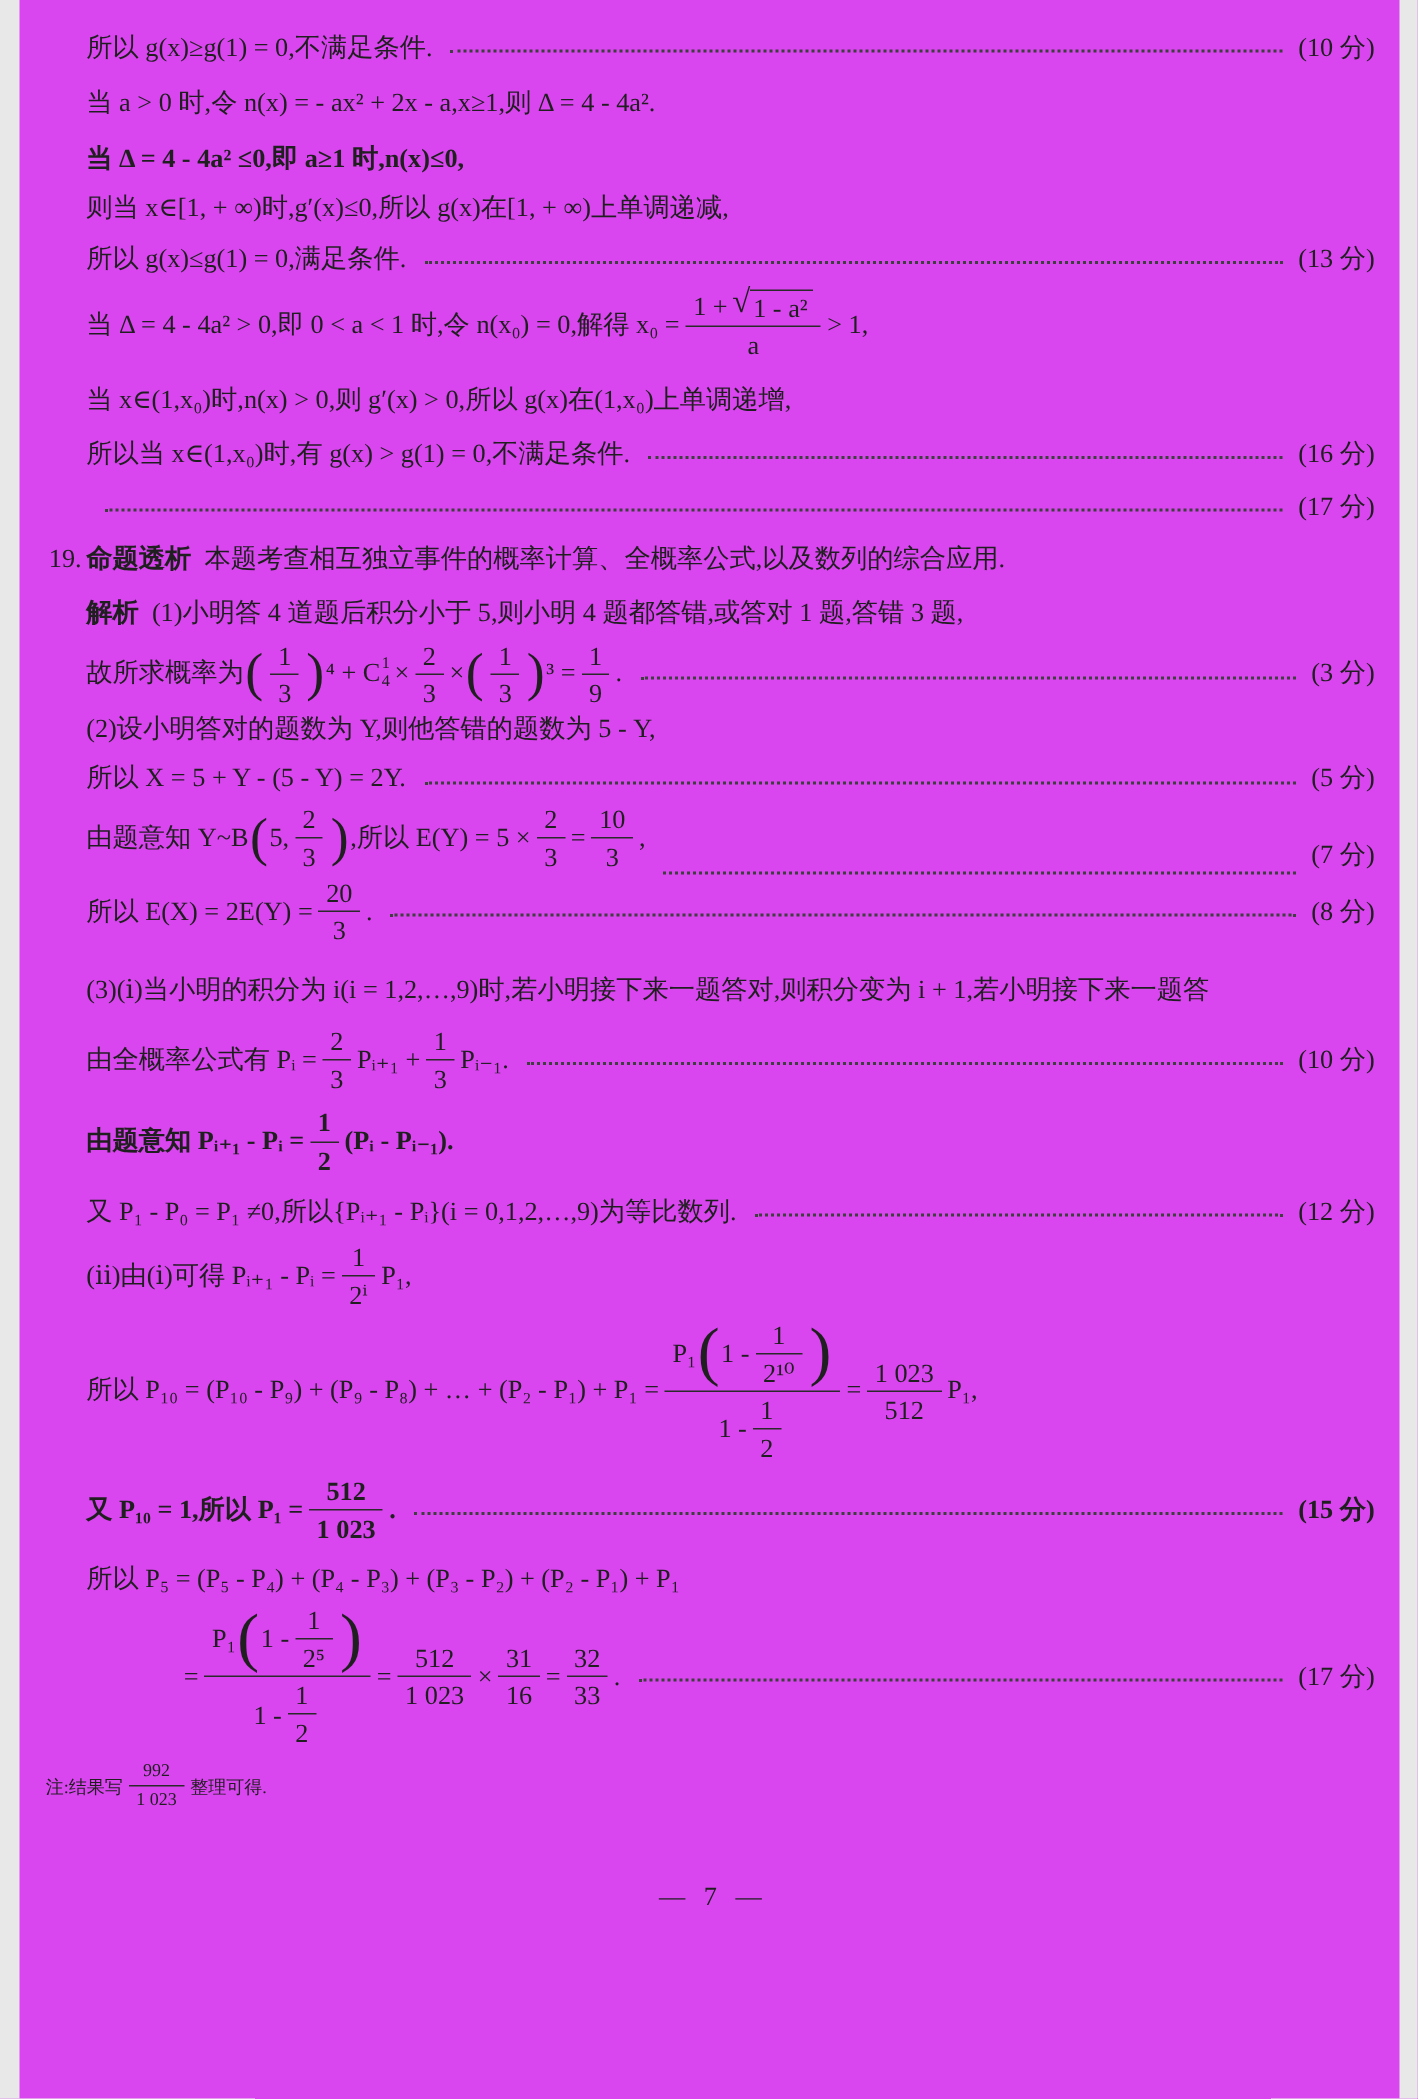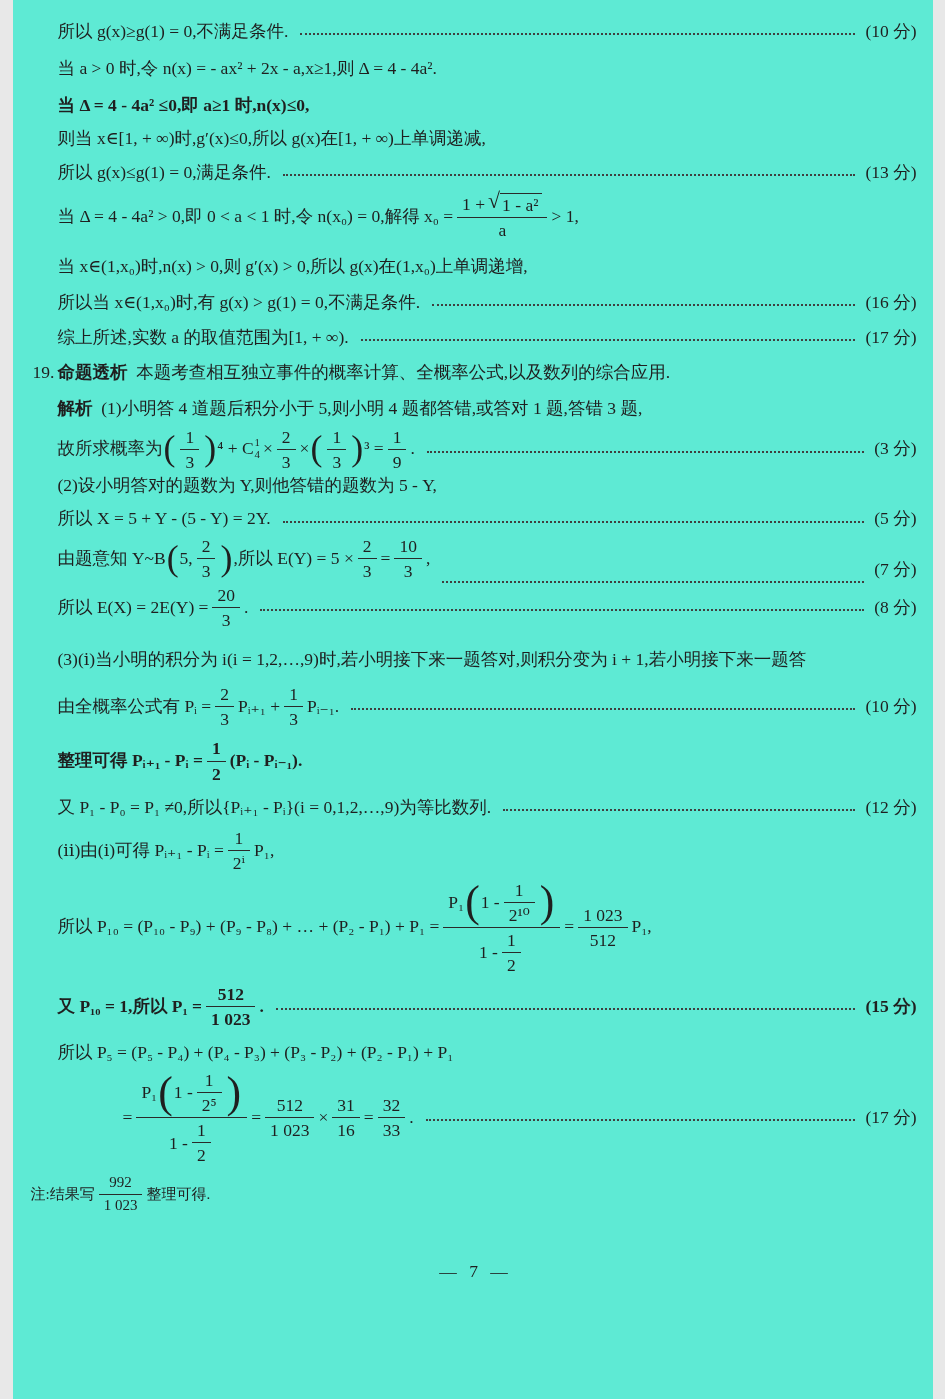--- a/index.html
+++ b/index.html
@@ -1,20 +1,20 @@
 <!DOCTYPE html>
 <html><head>
 <meta charset="utf-8">
 <style>
   html,body{margin:0;padding:0;background:#e8e8e8;}
   .pg{
     position:relative;
     width:920px;height:1399px;
     margin:0 auto;
-    background:#5eead4;
+    background:#d946ef;
     box-sizing:border-box;
     padding:20px 14px 0 20px;
     font-family:"Liberation Serif","DejaVu Serif","DejaVu Sans",serif;
     font-size:17.5px;
     color:#1f1f1f;
     overflow:hidden;
     line-height:1.35;
   }
   .ln{margin-left:25px;}
   .lf{display:flex;align-items:center;margin-left:25px;}
@@ -31,21 +31,21 @@
   .fbig{padding:3px 0;}
   
   .bp{font-size:2.05em;font-weight:400;line-height:0;position:relative;top:-1px;padding:0 1px;}
   .bp2{font-size:2.5em;font-weight:400;line-height:0;position:relative;top:-1px;padding:0 1px;}
   
   .ss{display:inline-flex;flex-direction:column;align-items:center;font-size:0.62em;line-height:1.1;vertical-align:-0.55em;margin:0 3px 0 1px;}
   
   .sq{display:inline-flex;align-items:flex-start;margin-left:3px;}
   .sq .sym{font-size:1.25em;line-height:1;transform:translateY(-2px);}
   .sq .rad{border-top:1.4px solid #2a2a2a;padding:1px 4px 0 2px;}
-  .note{font-size:15px;margin-left:-2px;}
+  .note{font-size:12px;margin-left:-2px;}
   .footer{margin-top:46px;text-align:center;letter-spacing:4px;}
   .eqind{margin-left:90px;}
   
   .m13{margin-bottom:13px;} .m14{margin-bottom:14px;} .m9{margin-bottom:9px;font-weight:bold;}
   .m10{margin-bottom:10px;} .m6{margin-bottom:6px;} .m12{margin-bottom:12px;}
   .m11{margin-bottom:11px;text-align:center;} .m2{margin-bottom:2px;} .m5{margin-bottom:5px;}
   .m1{margin-bottom:1px;align-items:flex-end;} .m3{margin-bottom:3px;} .m7{margin-bottom:7px;}
   .m0{margin-bottom:0;}
 </style>
 </head>
@@ -98,21 +98,20 @@
     <span>当 x∈(1,x₀)时,n(x) &gt; 0,则 g′(x) &gt; 0,所以 g(x)在(1,x₀)上单调递增,</span>
   </div>
 
   <div class="lf m11">
     <span class="ct">所以当 x∈(1,x₀)时,有 g(x) &gt; g(1) = 0,不满足条件.</span>
     <span class="lead"></span>
     <span class="score">(16 分)</span>
   </div>
 
   <div class="lf m12">
-    <span class="ct">综上所述,实数 a 的取值范围为[1, + ∞).</span>
     <span class="lead"></span>
     <span class="score">(17 分)</span>
   </div>
 
   <div class="ln m12">
     <span class="no">19.</span><span class="b">命题透析</span>&nbsp;&nbsp;<span>本题考查相互独立事件的概率计算、全概率公式,以及数列的综合应用.</span>
   </div>
 
   <div class="ln m6">
     <span class="b">解析</span>&nbsp;&nbsp;<span>(1)小明答 4 道题后积分小于 5,则小明 4 题都答错,或答对 1 题,答错 3 题,</span>
@@ -222,21 +221,21 @@
           <span class="d">3</span>
         </span>
       <span>Pᵢ₋₁.</span>
     </span>
     <span class="lead"></span>
     <span class="score">(10 分)</span>
   </div>
 
   <div class="ln m9">
     <span class="ct-wrap">
-      <span>整理可得 Pᵢ₊₁ - Pᵢ =</span>
+      <span>由题意知 Pᵢ₊₁ - Pᵢ =</span>
       <span class="fr fbig">
           <span class="n">1</span>
           <span class="d">2</span>
         </span>
       <span>(Pᵢ - Pᵢ₋₁).</span>
     </span>
   </div>
 
   <div class="lf m6">
     <span class="ct">又 P₁ - P₀ = P₁ ≠0,所以{Pᵢ₊₁ - Pᵢ}(i = 0,1,2,…,9)为等比数列.</span>

